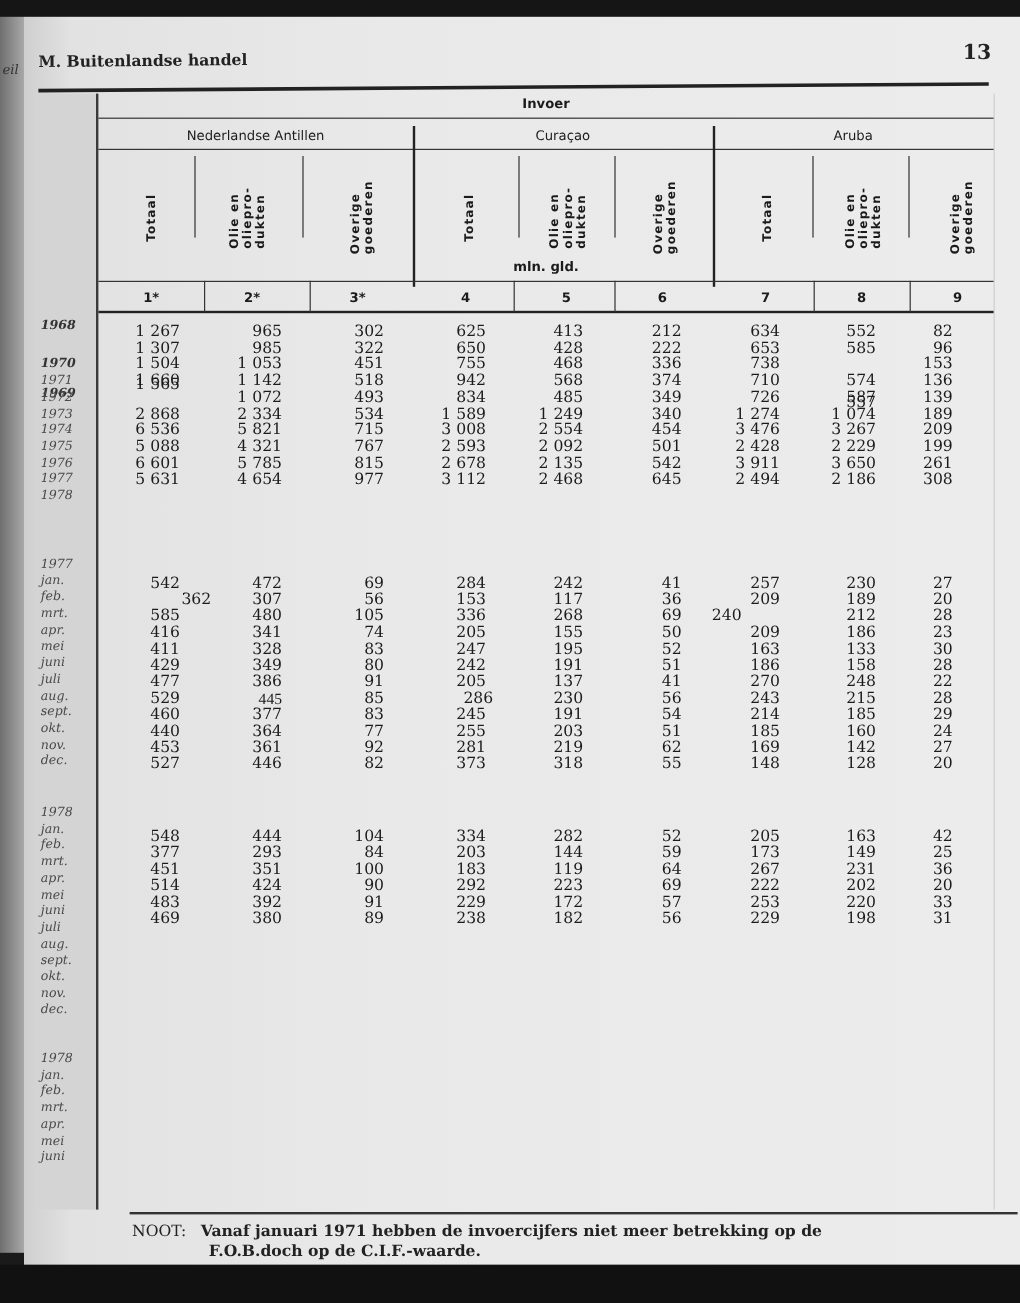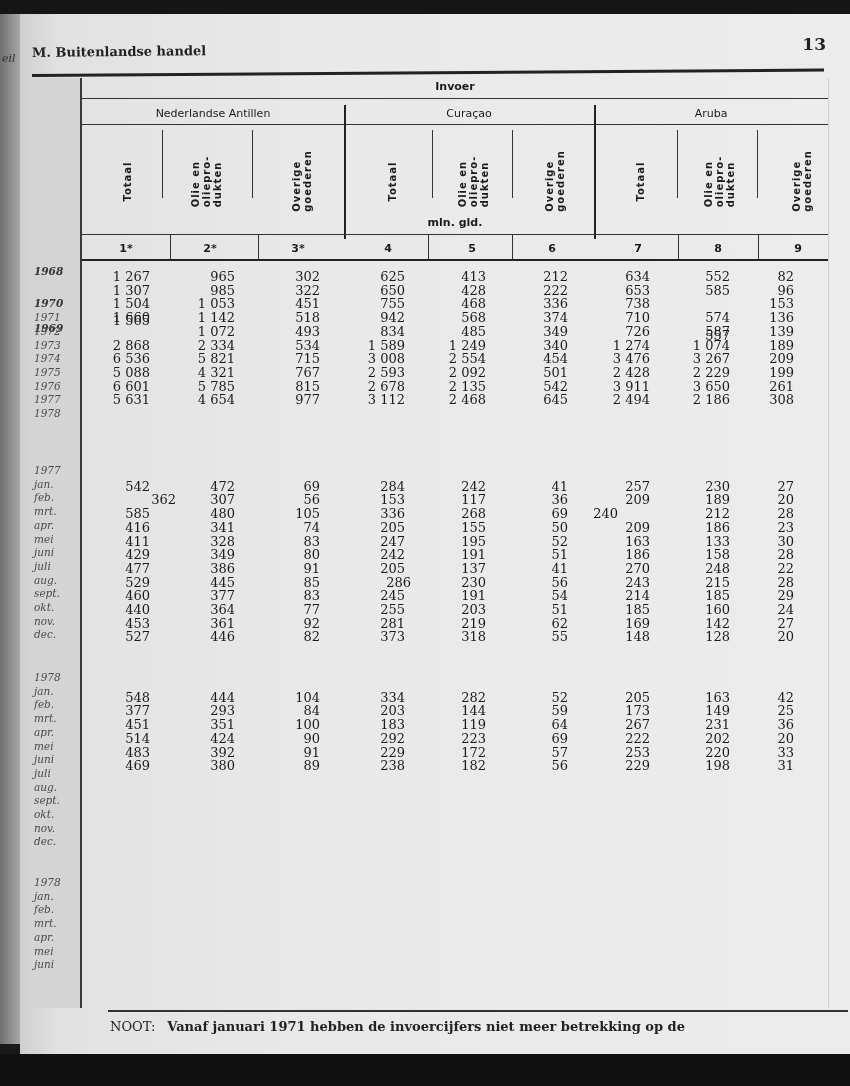--- a/index.html
+++ b/index.html
@@ -322,21 +322,21 @@
       <div class="cell" style="top: 547.9px; left: 60px;">477</div>
       <div class="cell" style="top: 547.9px; left: 145px;">386</div>
       <div class="cell" style="top: 547.9px; left: 230px;">91</div>
       <div class="cell" style="top: 547.9px; left: 315px;">205</div>
       <div class="cell" style="top: 547.9px; left: 396px;">137</div>
       <div class="cell" style="top: 547.9px; left: 478px;">41</div>
       <div class="cell" style="top: 547.9px; left: 560px;">270</div>
       <div class="cell" style="top: 547.9px; left: 640px;">248</div>
       <div class="cell" style="top: 547.9px; left: 704px;">22</div>
       <div class="cell" style="top: 561.6px; left: 60px;">529</div>
-      <div class="cell" style="top: 561.6px; left: 145px;">445</div>
+      <div class="cell" style="top: 561.6px; left: 145px; font-family: Liberation Serif, serif;">445</div>
       <div class="cell" style="top: 561.6px; left: 230px;">85</div>
       <div class="cell" style="top: 561.6px; left: 321px;">286</div>
       <div class="cell" style="top: 561.6px; left: 396px;">230</div>
       <div class="cell" style="top: 561.6px; left: 478px;">56</div>
       <div class="cell" style="top: 561.6px; left: 560px;">243</div>
       <div class="cell" style="top: 561.6px; left: 640px;">215</div>
       <div class="cell" style="top: 561.6px; left: 704px;">28</div>
       <div class="cell" style="top: 575.3px; left: 60px;">460</div>
       <div class="cell" style="top: 575.3px; left: 145px;">377</div>
       <div class="cell" style="top: 575.3px; left: 230px;">83</div>
@@ -445,16 +445,17 @@
       <div class="stub-label" style="top: 889.4px;">feb.</div>
       <div class="stub-label" style="top: 903.1px;">mrt.</div>
       <div class="stub-label" style="top: 916.8px;">apr.</div>
       <div class="stub-label" style="top: 930.5px;">mei</div>
       <div class="stub-label" style="top: 944.2px;">juni</div>
     </div>
 
   <div class="noot-rule"></div>
   <div class="noot">
     <span class="lbl">NOOT:</span><span>Vanaf januari 1971 hebben de invoercijfers niet meer betrekking op de</span>
+    <span class="line2">F.O.B.doch op de C.I.F.-waarde.</span>
   </div>
 </div>
 
 <div class="bottom-dark"></div>
 
 </body></html>

